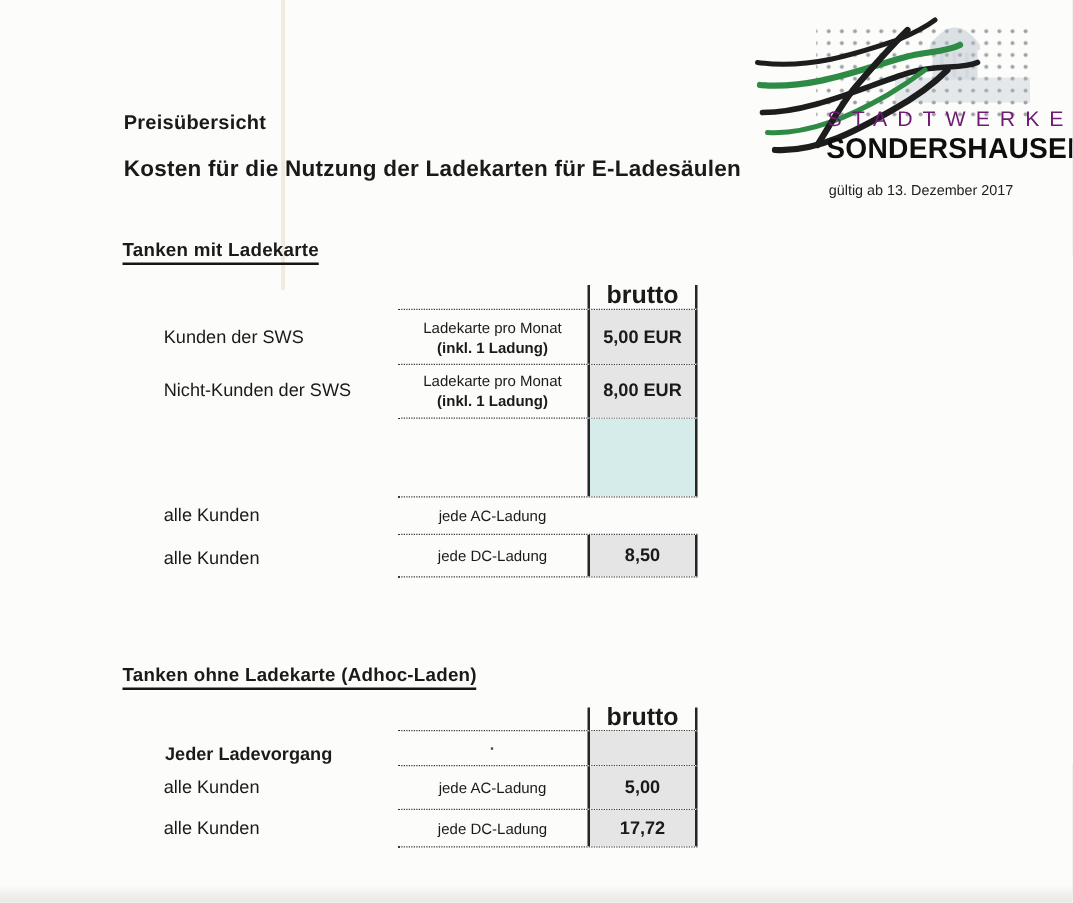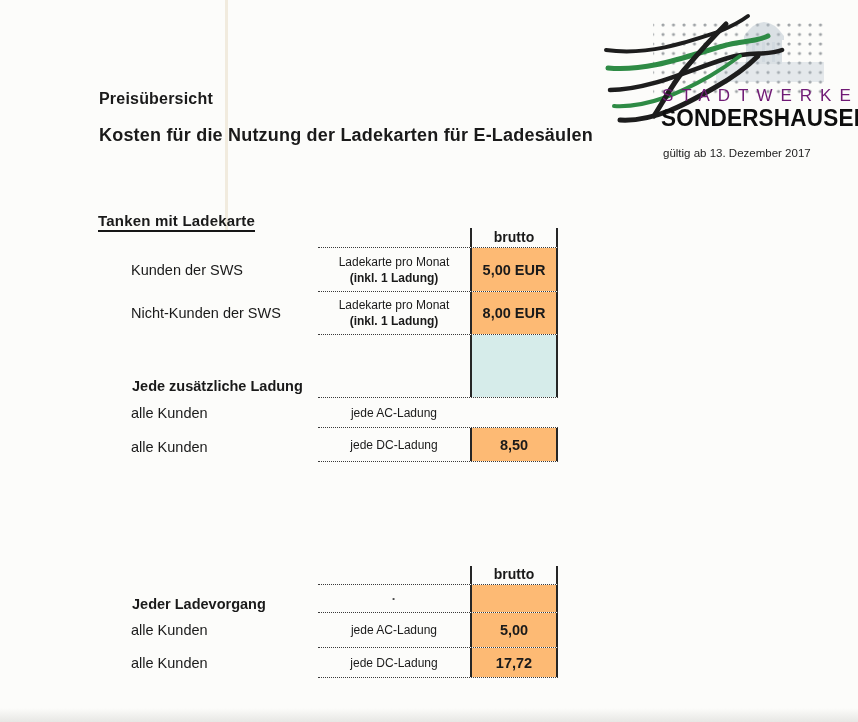--- a/index.html
+++ b/index.html
@@ -23,37 +23,37 @@
   .logo svg{position:absolute;left:0;top:0;}
   .logo-line1{position:absolute;left:64px;top:82px;font-size:17px;font-weight:400;
     letter-spacing:8px;color:#701a75;white-space:nowrap;}
   .logo-line2{position:absolute;left:63px;top:101px;font-size:23px;font-weight:700;
     letter-spacing:.2px;color:#0e0e0e;white-space:nowrap;transform:scaleX(.98);transform-origin:left;}
   .valid-date{position:absolute;left:663px;top:147px;font-size:11.5px;color:#222;}
 
   
   .sec-heading{position:absolute;font-size:15px;font-weight:700;letter-spacing:.2px;
     border-bottom:2px solid #161616;padding-bottom:1px;}
-  .h1{left:98px;top:192px;margin-top:20px;}
+  .h1{left:98px;top:192px;}
   .h2{left:98px;top:532px;}
 
   
   .tbl{position:absolute;left:318px;width:240px;}
   .t1{top:228px;}
   .t2{top:566px;}
   .trow{display:flex;box-sizing:border-box;}
   .cell{box-sizing:border-box;display:flex;flex-direction:column;align-items:center;justify-content:center;}
   .mid{flex:0 0 152px;font-size:12px;line-height:16px;text-align:center;}
   .price{flex:0 0 88px;font-size:14.5px;font-weight:700;text-align:center;
     border-left:2px solid #262626;border-right:2px solid #262626;}
   .body-row{border-bottom:1px dotted #3a3a3a;}
   .hdr-row{border-bottom:1px dotted #3a3a3a;}
   .hdr-mid{background:transparent;}
-  .hdr-price{background:transparent;font-weight:700;font-size:14px;padding-bottom:2px;}
-  .green{background:#fdba74;}
+  .hdr-price{background:transparent;font-weight:700;font-size:20px;padding-bottom:2px;}
+  .green{background:#e5e5e5;}
   .green-b{background:#d6ecea;}
   .bold-line{font-weight:700;}
   .tiny-dot{font-size:13px;color:#4a4a4a;font-weight:700;}
 
   
   .lbl{position:absolute;left:131px;font-size:14.5px;white-space:nowrap;text-align:right;}
   .lbl-bold{font-weight:700;left:132px;}
 </style>
 </head>
 <body>
@@ -95,21 +95,20 @@
   </div>
   <div class="valid-date">gültig ab 13. Dezember 2017</div>
 
   <div class="page-title">Preisübersicht</div>
   <div class="page-subtitle">Kosten für die Nutzung der Ladekarten für E-Ladesäulen</div>
 
   <div class="sec-heading h1">Tanken mit Ladekarte</div>
 
   <div class="lbl" style="top:262px">Kunden der SWS</div>
   <div class="lbl" style="top:305px">Nicht-Kunden der SWS</div>
-  <div class="lbl lbl-bold" style="top:378px">Jede zusätzliche Ladung</div>
   <div class="lbl" style="top:405px">alle Kunden</div>
   <div class="lbl" style="top:439px">alle Kunden</div>
 
   <div class="tbl t1">
     <div class="trow hdr-row" style="height:20px">
       <div class="cell mid hdr-mid"></div>
       <div class="cell price hdr-price">brutto</div>
     </div>
     <div class="trow body-row" style="height:44px">
       <div class="cell mid">
@@ -131,20 +130,21 @@
     </div>
     <div class="trow body-row" style="height:30px">
       <div class="cell mid">jede AC-Ladung</div>
     </div>
     <div class="trow body-row" style="height:34px">
       <div class="cell mid">jede DC-Ladung</div>
       <div class="cell price green">8,50</div>
     </div>
   </div>
 
+  <div class="sec-heading h2">Tanken ohne Ladekarte (Adhoc-Laden)</div>
 
   <div class="lbl lbl-bold" style="top:596px">Jeder Ladevorgang</div>
   <div class="lbl" style="top:622px">alle Kunden</div>
   <div class="lbl" style="top:655px">alle Kunden</div>
 
   <div class="tbl t2">
     <div class="trow hdr-row" style="height:19px">
       <div class="cell mid hdr-mid"></div>
       <div class="cell price hdr-price">brutto</div>
     </div>

